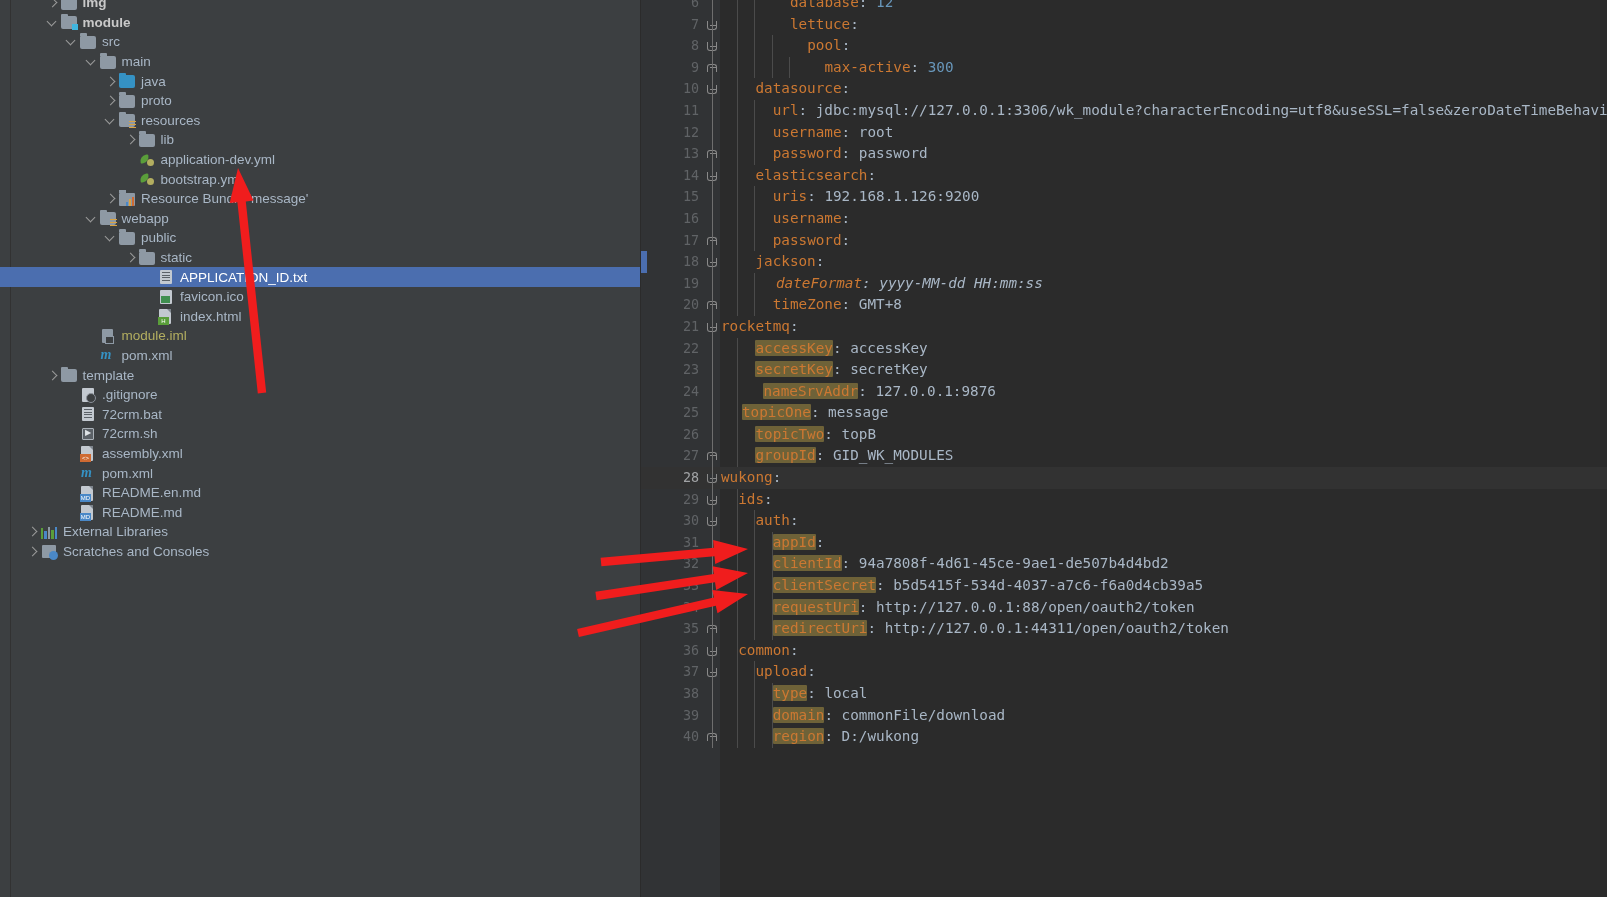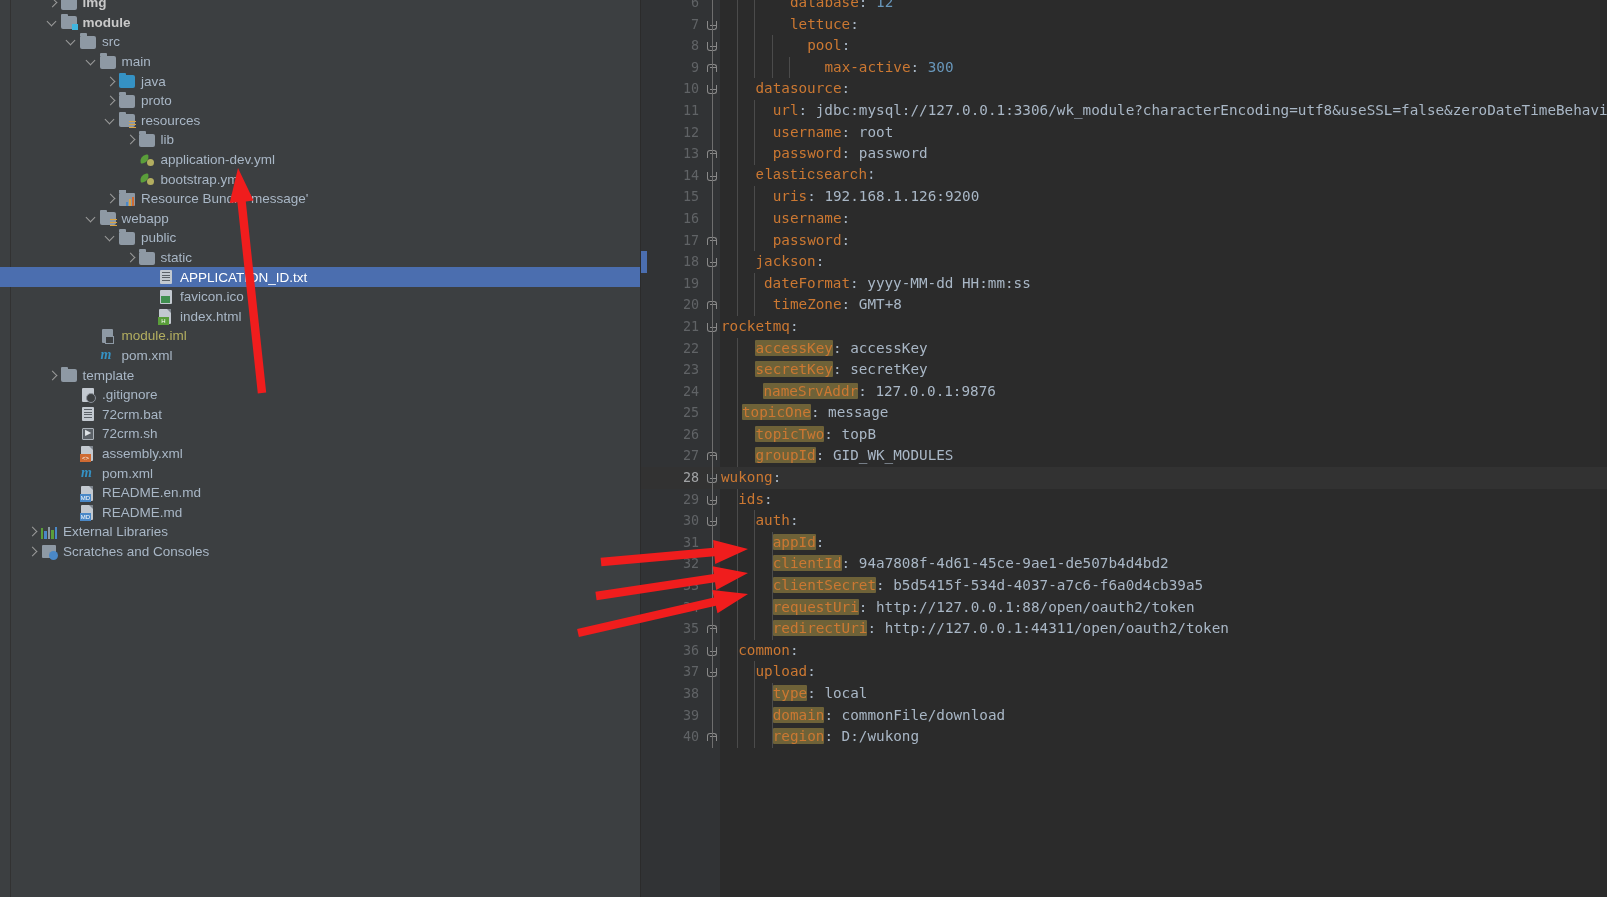--- a/index.html
+++ b/index.html
@@ -501,26 +501,26 @@
     <div id="code-area">
       <div class="lines-wrap" id="code-lines">
           <div class="eline" style="position: relative;"><div class="indent-guide" style="left: 16.24px;"></div><div class="indent-guide" style="left: 33.48px;"></div><span style="position: relative; margin-left: 68.96px;"><span class="k">database</span><span class="p">: </span><span class="n">12</span></span></div>
           <div class="eline" style="position: relative;"><div class="indent-guide" style="left: 16.24px;"></div><div class="indent-guide" style="left: 33.48px;"></div><span style="position: relative; margin-left: 68.96px;"><span class="k">lettuce</span><span class="p">:</span></span></div>
           <div class="eline" style="position: relative;"><div class="indent-guide" style="left: 16.24px;"></div><div class="indent-guide" style="left: 33.48px;"></div><div class="indent-guide" style="left: 50.72px;"></div><span style="position: relative; margin-left: 86.2px;"><span class="k">pool</span><span class="p">:</span></span></div>
           <div class="eline" style="position: relative;"><div class="indent-guide" style="left: 16.24px;"></div><div class="indent-guide" style="left: 33.48px;"></div><div class="indent-guide" style="left: 50.72px;"></div><div class="indent-guide" style="left: 67.96px;"></div><span style="position: relative; margin-left: 103.44px;"><span class="k">max-active</span><span class="p">: </span><span class="n">300</span></span></div>
           <div class="eline" style="position: relative;"><div class="indent-guide" style="left: 16.24px;"></div><span style="position: relative; margin-left: 34.48px;"><span class="k">datasource</span><span class="p">:</span></span></div>
           <div class="eline" style="position: relative;"><div class="indent-guide" style="left: 16.24px;"></div><div class="indent-guide" style="left: 33.48px;"></div><span style="position: relative; margin-left: 51.72px;"><span class="k">url</span><span class="p">: </span><span class="v">jdbc:mysql://127.0.0.1:3306/wk_module?characterEncoding=utf8&amp;useSSL=false&amp;zeroDateTimeBehavior=convert</span></span></div>
           <div class="eline" style="position: relative;"><div class="indent-guide" style="left: 16.24px;"></div><div class="indent-guide" style="left: 33.48px;"></div><span style="position: relative; margin-left: 51.72px;"><span class="k">username</span><span class="p">: </span><span class="v">root</span></span></div>
           <div class="eline" style="position: relative;"><div class="indent-guide" style="left: 16.24px;"></div><div class="indent-guide" style="left: 33.48px;"></div><span style="position: relative; margin-left: 51.72px;"><span class="k">password</span><span class="p">: </span><span class="v">password</span></span></div>
-          <div class="eline" style="position: relative; font-family: Liberation Mono, monospace;"><div class="indent-guide" style="left: 16.24px;"></div><span style="position: relative; margin-left: 34.48px;"><span class="k">elasticsearch</span><span class="p">:</span></span></div>
+          <div class="eline" style="position: relative;"><div class="indent-guide" style="left: 16.24px;"></div><span style="position: relative; margin-left: 34.48px;"><span class="k">elasticsearch</span><span class="p">:</span></span></div>
           <div class="eline" style="position: relative;"><div class="indent-guide" style="left: 16.24px;"></div><div class="indent-guide" style="left: 33.48px;"></div><span style="position: relative; margin-left: 51.72px;"><span class="k">uris</span><span class="p">: </span><span class="v">192.168.1.126:9200</span></span></div>
           <div class="eline" style="position: relative;"><div class="indent-guide" style="left: 16.24px;"></div><div class="indent-guide" style="left: 33.48px;"></div><span style="position: relative; margin-left: 51.72px;"><span class="k">username</span><span class="p">:</span></span></div>
           <div class="eline" style="position: relative;"><div class="indent-guide" style="left: 16.24px;"></div><div class="indent-guide" style="left: 33.48px;"></div><span style="position: relative; margin-left: 51.72px;"><span class="k">password</span><span class="p">:</span></span></div>
           <div class="eline" style="position: relative;"><div class="indent-guide" style="left: 16.24px;"></div><span style="position: relative; margin-left: 34.48px;"><span class="k">jackson</span><span class="p">:</span></span></div>
-          <div class="eline" style="position: relative;"><div class="indent-guide" style="left: 16.24px;"></div><div class="indent-guide" style="left: 33.48px;"></div><span style="position: relative; margin-left: 43px;"><span class="k">dateFormat</span><span class="p">: </span><span class="v">yyyy-MM-dd HH:mm:ss</span></span></div>
+          <div class="eline" style="position: relative;"><div class="indent-guide" style="left: 16.24px;"></div><div class="indent-guide" style="left: 33.48px;"></div><span style="position: relative; margin-left: 55px; font-style: italic;"><span class="k">dateFormat</span><span class="p">: </span><span class="v">yyyy-MM-dd HH:mm:ss</span></span></div>
           <div class="eline" style="position: relative;"><div class="indent-guide" style="left: 16.24px;"></div><div class="indent-guide" style="left: 33.48px;"></div><span style="position: relative; margin-left: 51.72px;"><span class="k">timeZone</span><span class="p">: </span><span class="v">GMT+8</span></span></div>
           <div class="eline" style="position: relative;"><span style="position: relative; margin-left: 0px;"><span class="k">rocketmq</span><span class="p">:</span></span></div>
           <div class="eline" style="position: relative;"><div class="indent-guide" style="left: 16.24px;"></div><span style="position: relative; margin-left: 34.48px;"><span class="k hl">accessKey</span><span class="p">: </span><span class="v">accessKey</span></span></div>
           <div class="eline" style="position: relative;"><div class="indent-guide" style="left: 16.24px;"></div><span style="position: relative; margin-left: 34.48px;"><span class="k hl">secretKey</span><span class="p">: </span><span class="v">secretKey</span></span></div>
           <div class="eline" style="position: relative;"><div class="indent-guide" style="left: 16.24px;"></div><span style="position: relative; margin-left: 34.48px; padding-left: 8px;"><span class="k hl">nameSrvAddr</span><span class="p">: </span><span class="v">127.0.0.1:9876</span></span></div>
           <div class="eline" style="position: relative;"><div class="indent-guide" style="left: 16.24px;"></div><span style="position: relative; margin-left: 21px;"><span class="k hl">topicOne</span><span class="p">: </span><span class="v">message</span></span></div>
           <div class="eline" style="position: relative;"><div class="indent-guide" style="left: 16.24px;"></div><span style="position: relative; margin-left: 34.48px;"><span class="k hl">topicTwo</span><span class="p">: </span><span class="v">topB</span></span></div>
           <div class="eline" style="position: relative;"><div class="indent-guide" style="left: 16.24px;"></div><span style="position: relative; margin-left: 34.48px;"><span class="k hl">groupId</span><span class="p">: </span><span class="v">GID_WK_MODULES</span></span></div>
           <div class="eline" style="position: relative;"><div class="curline-bg"></div><span style="position: relative; margin-left: 0px;"><span class="k">wukong</span><span class="p">:</span></span></div>
           <div class="eline" style="position: relative;"><div class="indent-guide" style="left: 16.24px;"></div><span style="position: relative; margin-left: 17.24px;"><span class="k">ids</span><span class="p">:</span></span></div>

